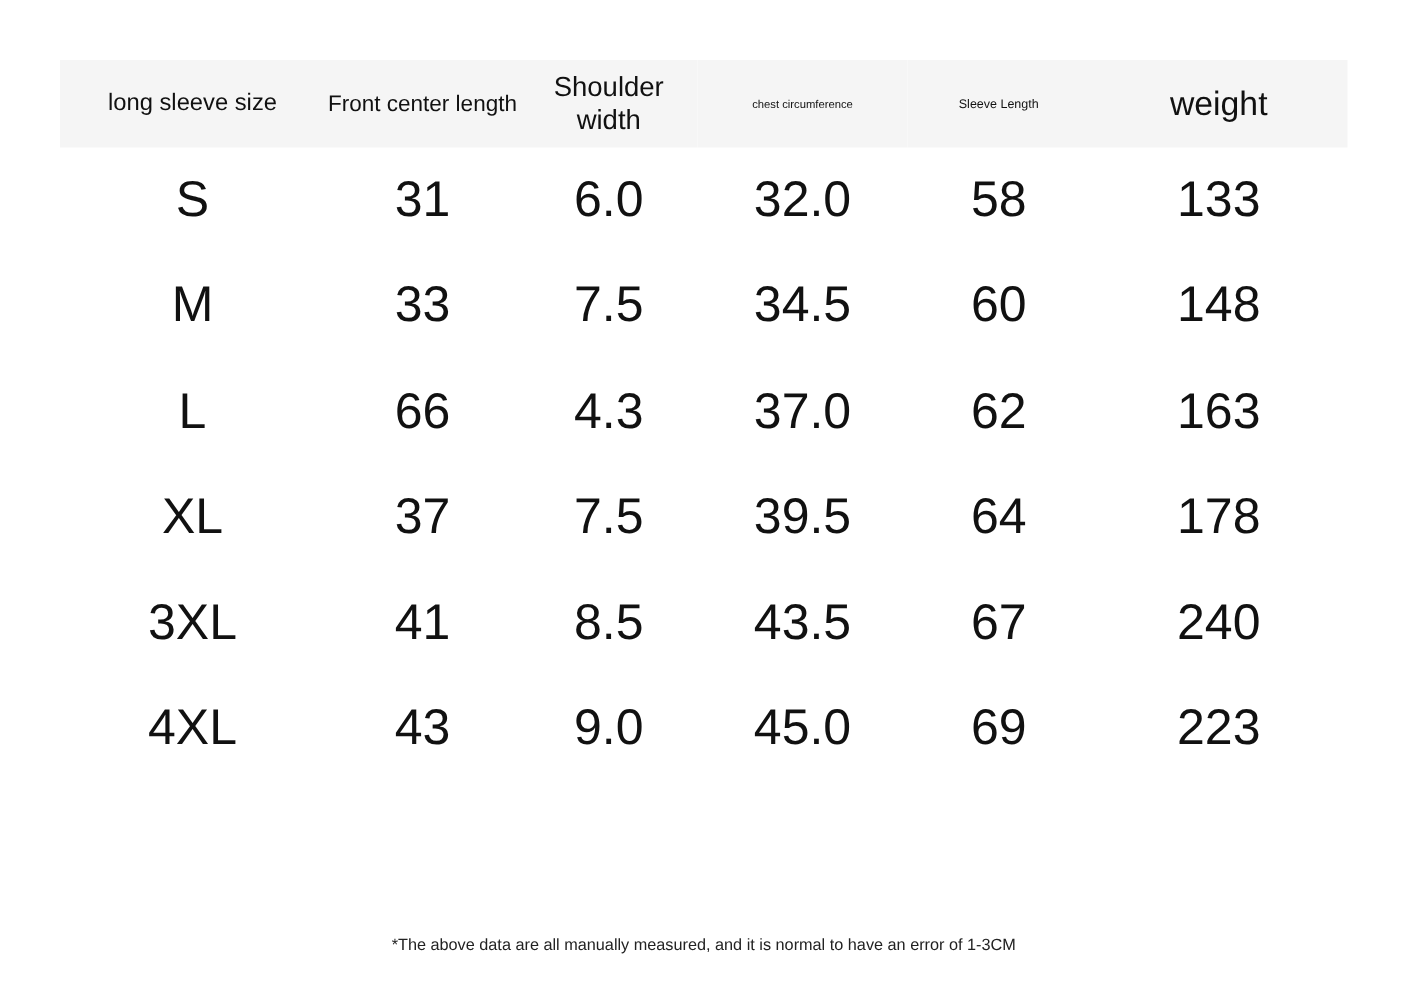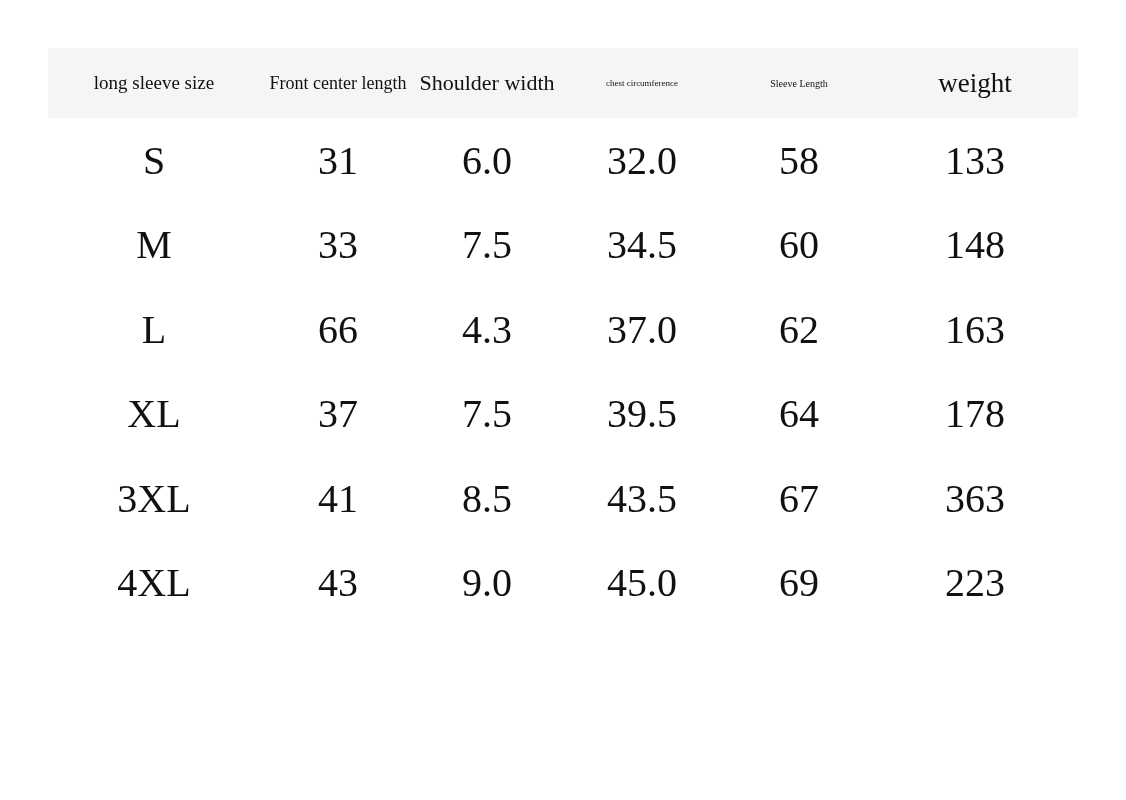--- a/index.html
+++ b/index.html
@@ -18,21 +18,20 @@
     position: relative;
     width: 1126px;
     height: 800px;
     box-sizing: border-box;
   }
   .table-wrap {
     position: absolute;
     left: 48px;
     top: 48px;
     width: 1030px;
-    font-family: Liberation Serif, serif;
   }
   table.size-table {
     width: 100%;
     border-collapse: collapse;
     table-layout: fixed;
   }
   table.size-table thead tr {
     background: #f5f5f5;
   }
   table.size-table thead th {
@@ -136,28 +135,29 @@
           <td>39.5</td>
           <td>64</td>
           <td>178</td>
         </tr>
         <tr>
           <td>3XL</td>
           <td>41</td>
           <td>8.5</td>
           <td>43.5</td>
           <td>67</td>
-          <td>363</td>
+          <td>240</td>
         </tr>
         <tr>
           <td>4XL</td>
           <td>43</td>
           <td>9.0</td>
           <td>45.0</td>
           <td>69</td>
           <td>223</td>
         </tr>
       </tbody>
     </table>
   </div>
 
+  <div class="footnote">*The above data are all manually measured, and it is normal to have an error of 1-3CM</div>
 
 </div>
 
 </body></html>

